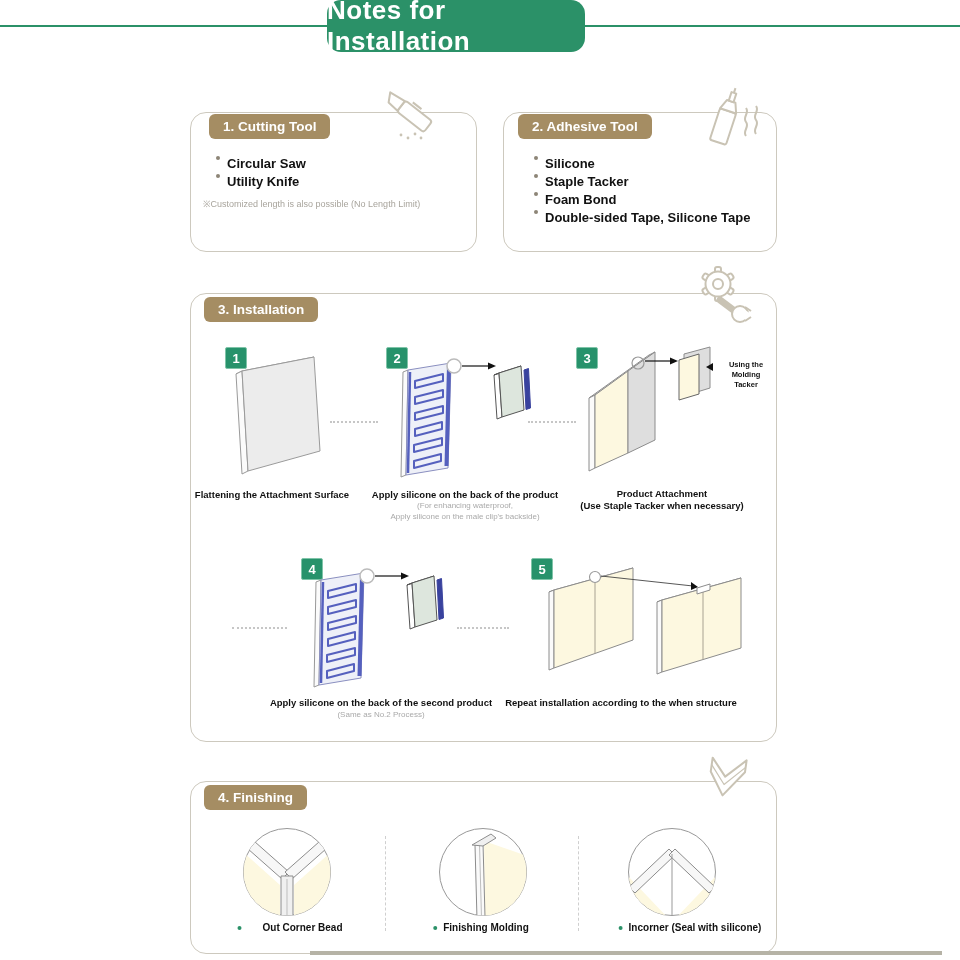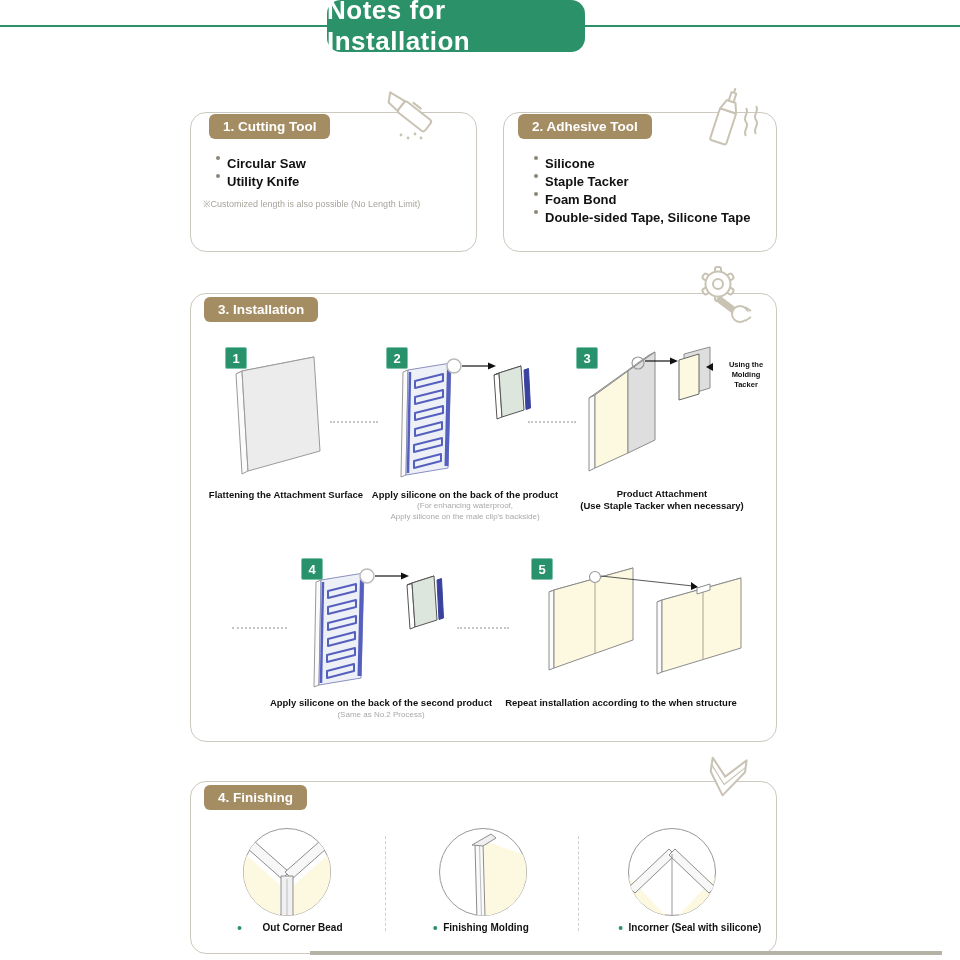--- a/index.html
+++ b/index.html
@@ -241,21 +241,21 @@
       <line x1="158" y1="28.6" x2="158" y2="99.5" stroke="#a8a292"></line>
       <polygon points="152,28 165,24 165,30 152,34" fill="#fff"></polygon>
     </g>
   </svg>
 
   <div class="dotline" style="left:330px;top:421px;width:48px;"></div>
   <div class="dotline" style="left:528px;top:421px;width:48px;"></div>
   <div class="dotline" style="left:232px;top:627px;width:55px;"></div>
   <div class="dotline" style="left:457px;top:627px;width:52px;"></div>
 
-  <div class="cap" style="left:272px;top:489px;margin-left:14px;">Flattening the Attachment Surface</div>
+  <div class="cap" style="left:272px;top:489px;">Flattening the Attachment Surface</div>
   <div class="cap" style="left:465px;top:489px;">Apply silicone on the back of the product</div>
   <div class="subcap" style="left:465px;top:501px;">(For enhancing waterproof,
 Apply silicone on the male clip's backside)</div>
   <div class="cap" style="left:662px;top:488px;">Product Attachment
 (Use Staple Tacker when necessary)</div>
   <div class="cap" style="left:381px;top:697px;">Apply silicone on the back of the second product</div>
   <div class="subcap" style="left:381px;top:710px;">(Same as No.2 Process)</div>
   <div class="cap" style="left:621px;top:697px;">Repeat installation according to the when structure</div>
 
   <div class="card" style="left:190px;top:781px;width:585px;height:171px;"></div>

